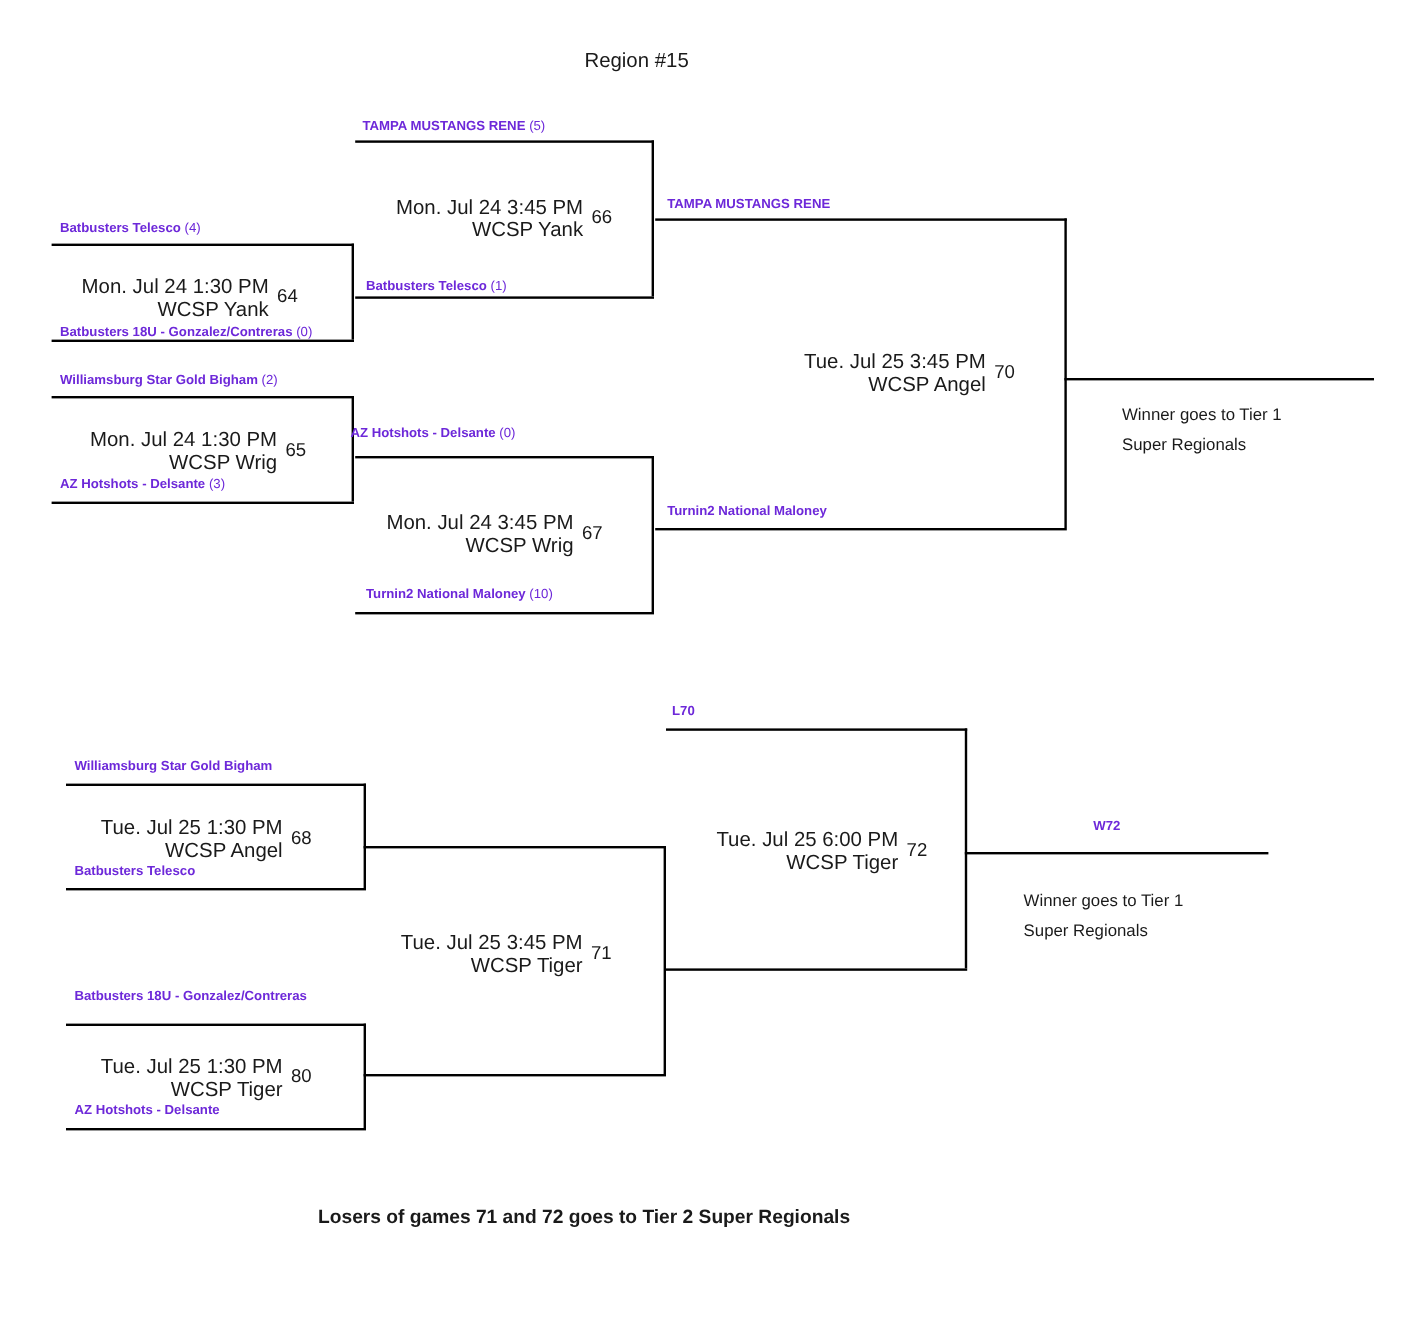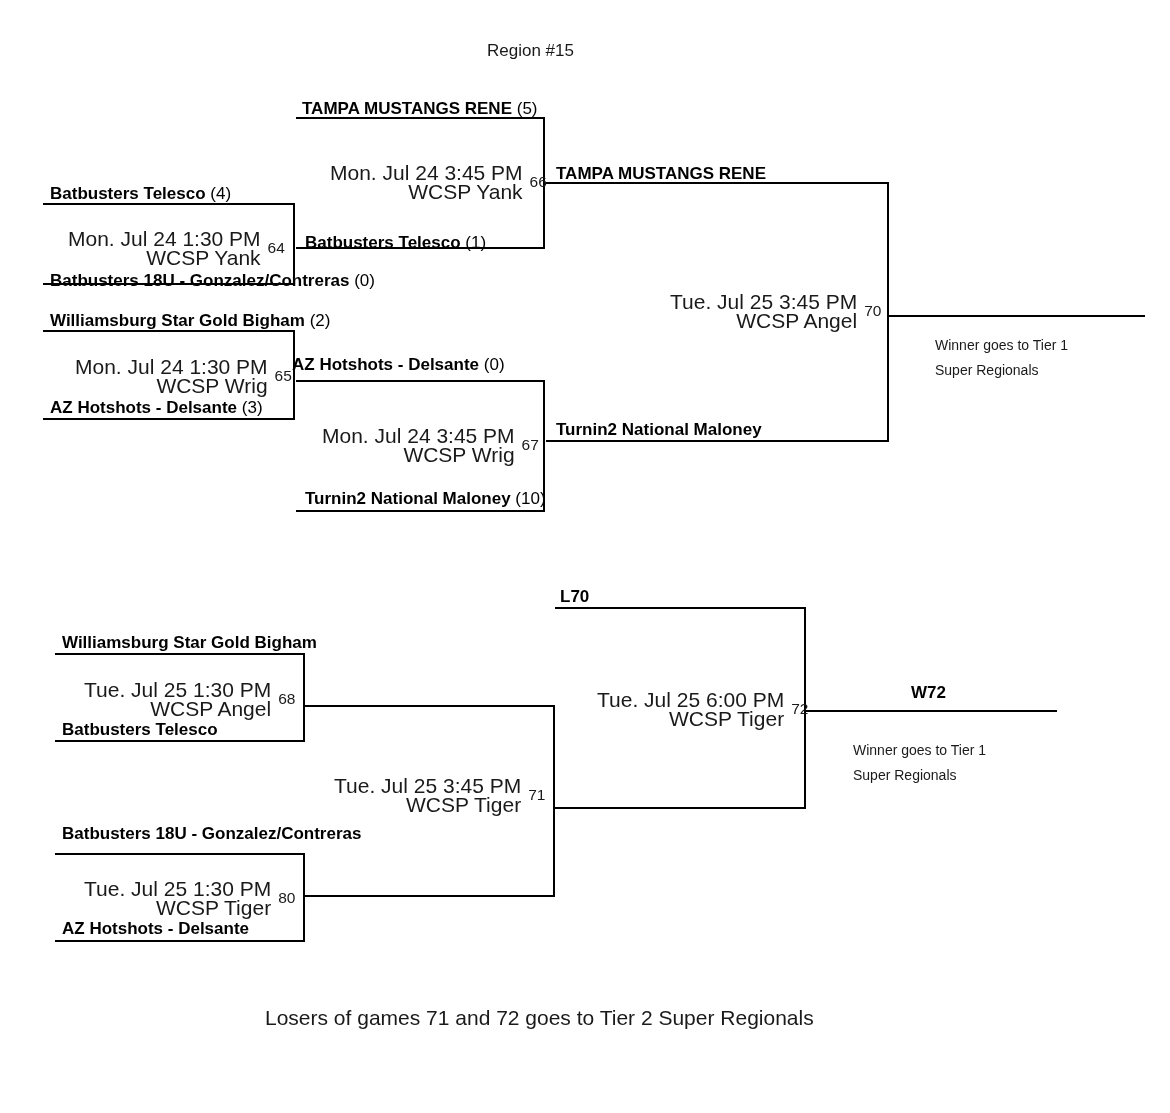--- a/index.html
+++ b/index.html
@@ -22,23 +22,23 @@
   .abs { position: absolute; }
   .ttl {
     font-size: 17px;
     color: #1a1a1a;
     white-space: nowrap;
   }
   
   .team {
     position: absolute;
     white-space: nowrap;
-    font-size: 17px;
+    font-size: 11px;
     font-weight: bold;
-    color: #000000;
+    color: #6d28d9;
     line-height: 1;
   }
   .team .score {
     font-weight: normal;
   }
   
   .hline {
     position: absolute;
     height: 0;
     border-top: 2px solid #000000;
@@ -50,41 +50,42 @@
   }
   
   .ginfo {
     position: absolute;
     display: flex;
     align-items: center;
     white-space: nowrap;
   }
   .ginfo .when {
     text-align: right;
-    font-size: 21px;
+    font-size: 17px;
     line-height: 19px;
     color: #1a1a1a;
   }
   .ginfo .gnum {
     font-size: 15.5px;
     color: #1a1a1a;
     margin-left: 7px;
   }
   .note {
     position: absolute;
     white-space: nowrap;
     font-size: 14px;
     line-height: 25px;
     color: #1a1a1a;
   }
   .footnote {
     position: absolute;
     white-space: nowrap;
-    font-size: 21px;
-    color: #1a1a1a;
+    font-size: 16px;
+    color: #1a1a1a;
+    font-weight: bold;
   }
 </style>
 </head>
 <body>
 
 <div id="bracket-page">
 
   <div class="ttl abs" style="left:487px; top:41px;">Region #15</div>
 
   <div class="team" style="left:302px; top:100px;">

